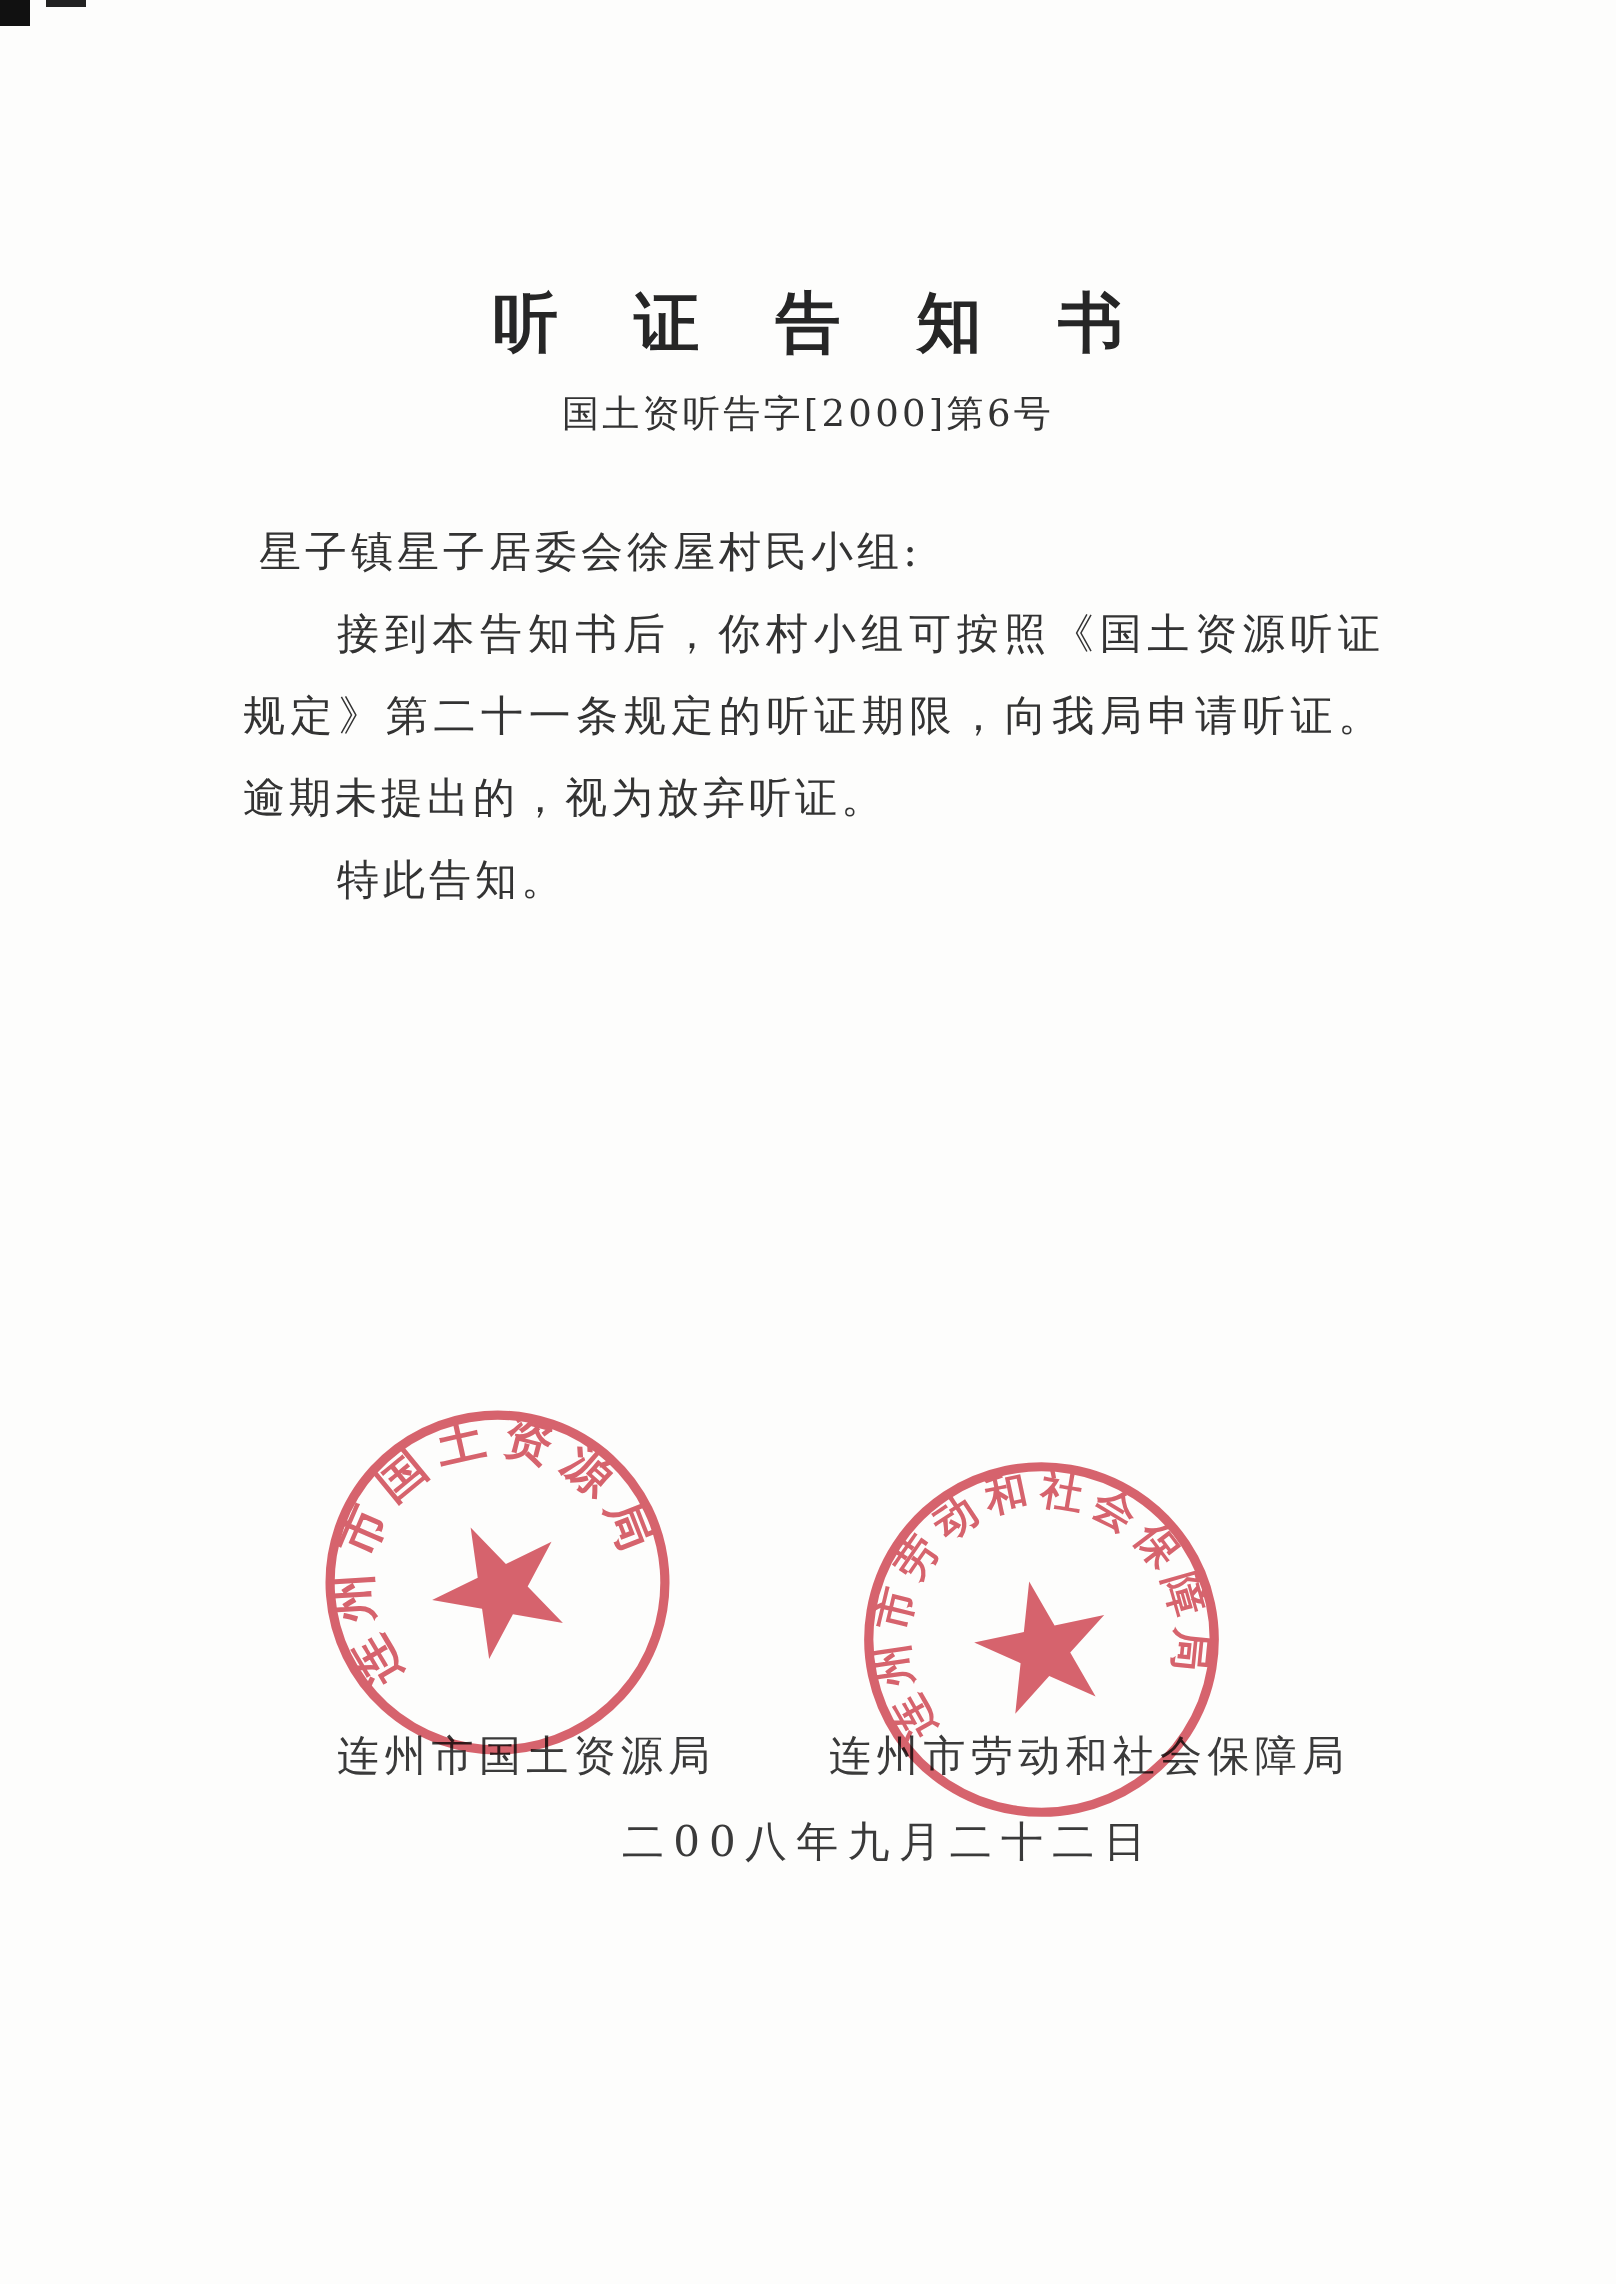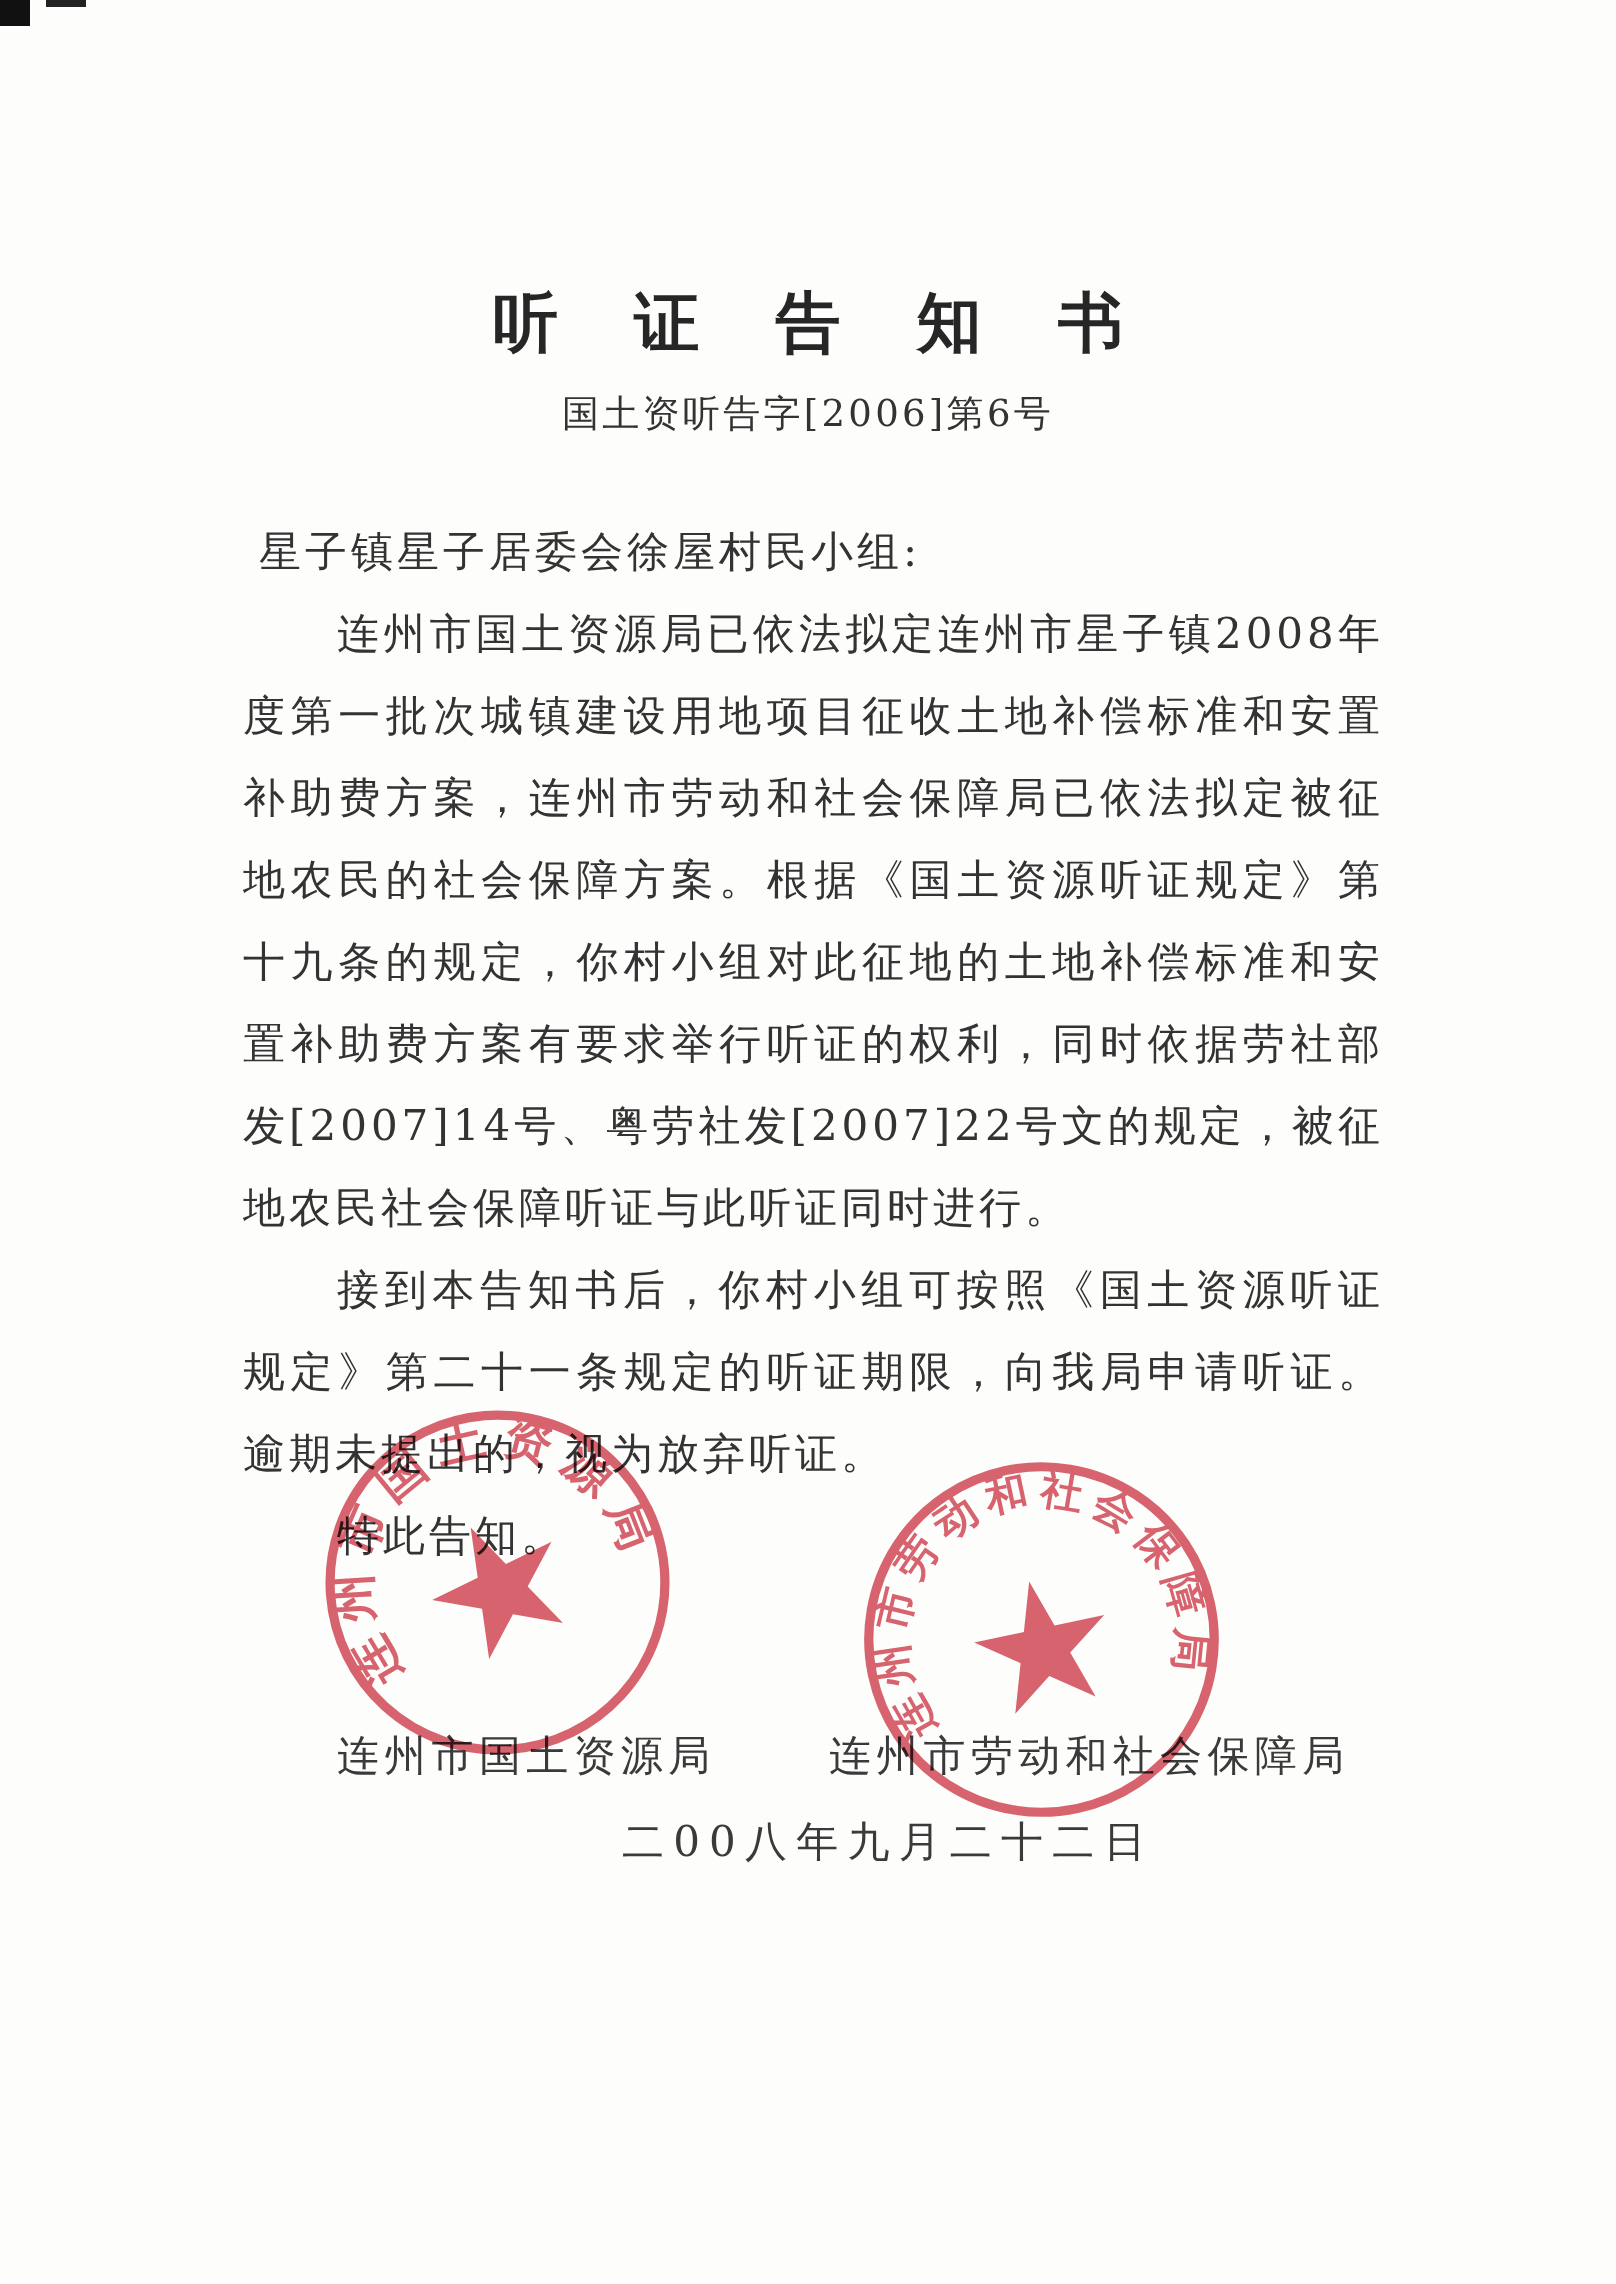--- a/index.html
+++ b/index.html
@@ -74,25 +74,24 @@
 </head>
 <body>
 
 <div class="page">
 
   <div class="scan-corner"></div>
   <div class="scan-corner2"></div>
 
   <div class="doc-title">听 证 告 知 书</div>
 
-  <div class="doc-number">国土资听告字[2006]第6号</div>
+  <div class="doc-number">国土资听告字[2000]第6号</div>
 
   <div class="body-block">
     <p class="para no-indent">星子镇星子居委会徐屋村民小组:</p>
-    <p class="para">连州市国土资源局已依法拟定连州市星子镇2008年度第一批次城镇建设用地项目征收土地补偿标准和安置补助费方案，连州市劳动和社会保障局已依法拟定被征地农民的社会保障方案。根据《国土资源听证规定》第十九条的规定，你村小组对此征地的土地补偿标准和安置补助费方案有要求举行听证的权利，同时依据劳社部发[2007]14号、粤劳社发[2007]22号文的规定，被征地农民社会保障听证与此听证同时进行。</p>
     <p class="para">接到本告知书后，你村小组可按照《国土资源听证规定》第二十一条规定的听证期限，向我局申请听证。逾期未提出的，视为放弃听证。</p>
     <p class="para">特此告知。</p>
   </div>
 
   <div class="sig-left">连州市国土资源局</div>
   <div class="sig-right">连州市劳动和社会保障局</div>
   <div class="doc-date">二00八年九月二十二日</div>
 
   <div class="stamp stamp-left">
     <svg viewBox="0 0 566 566">

